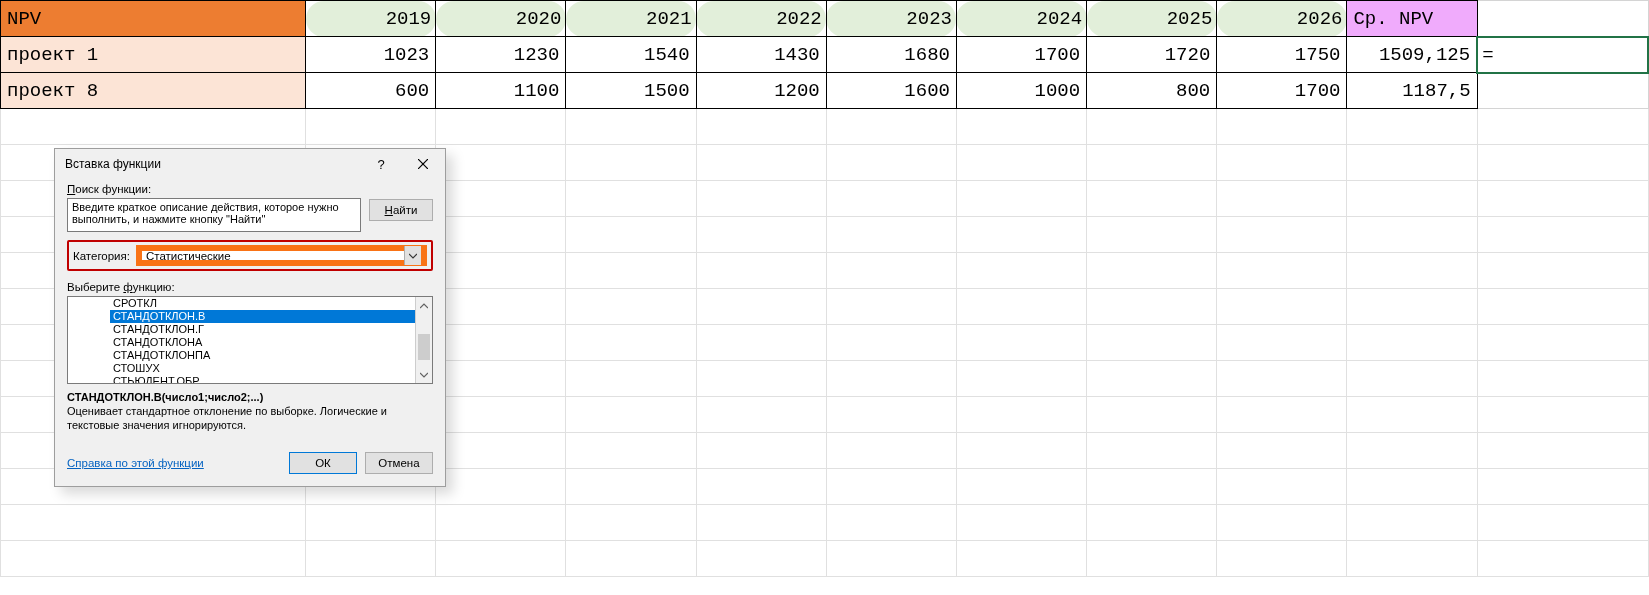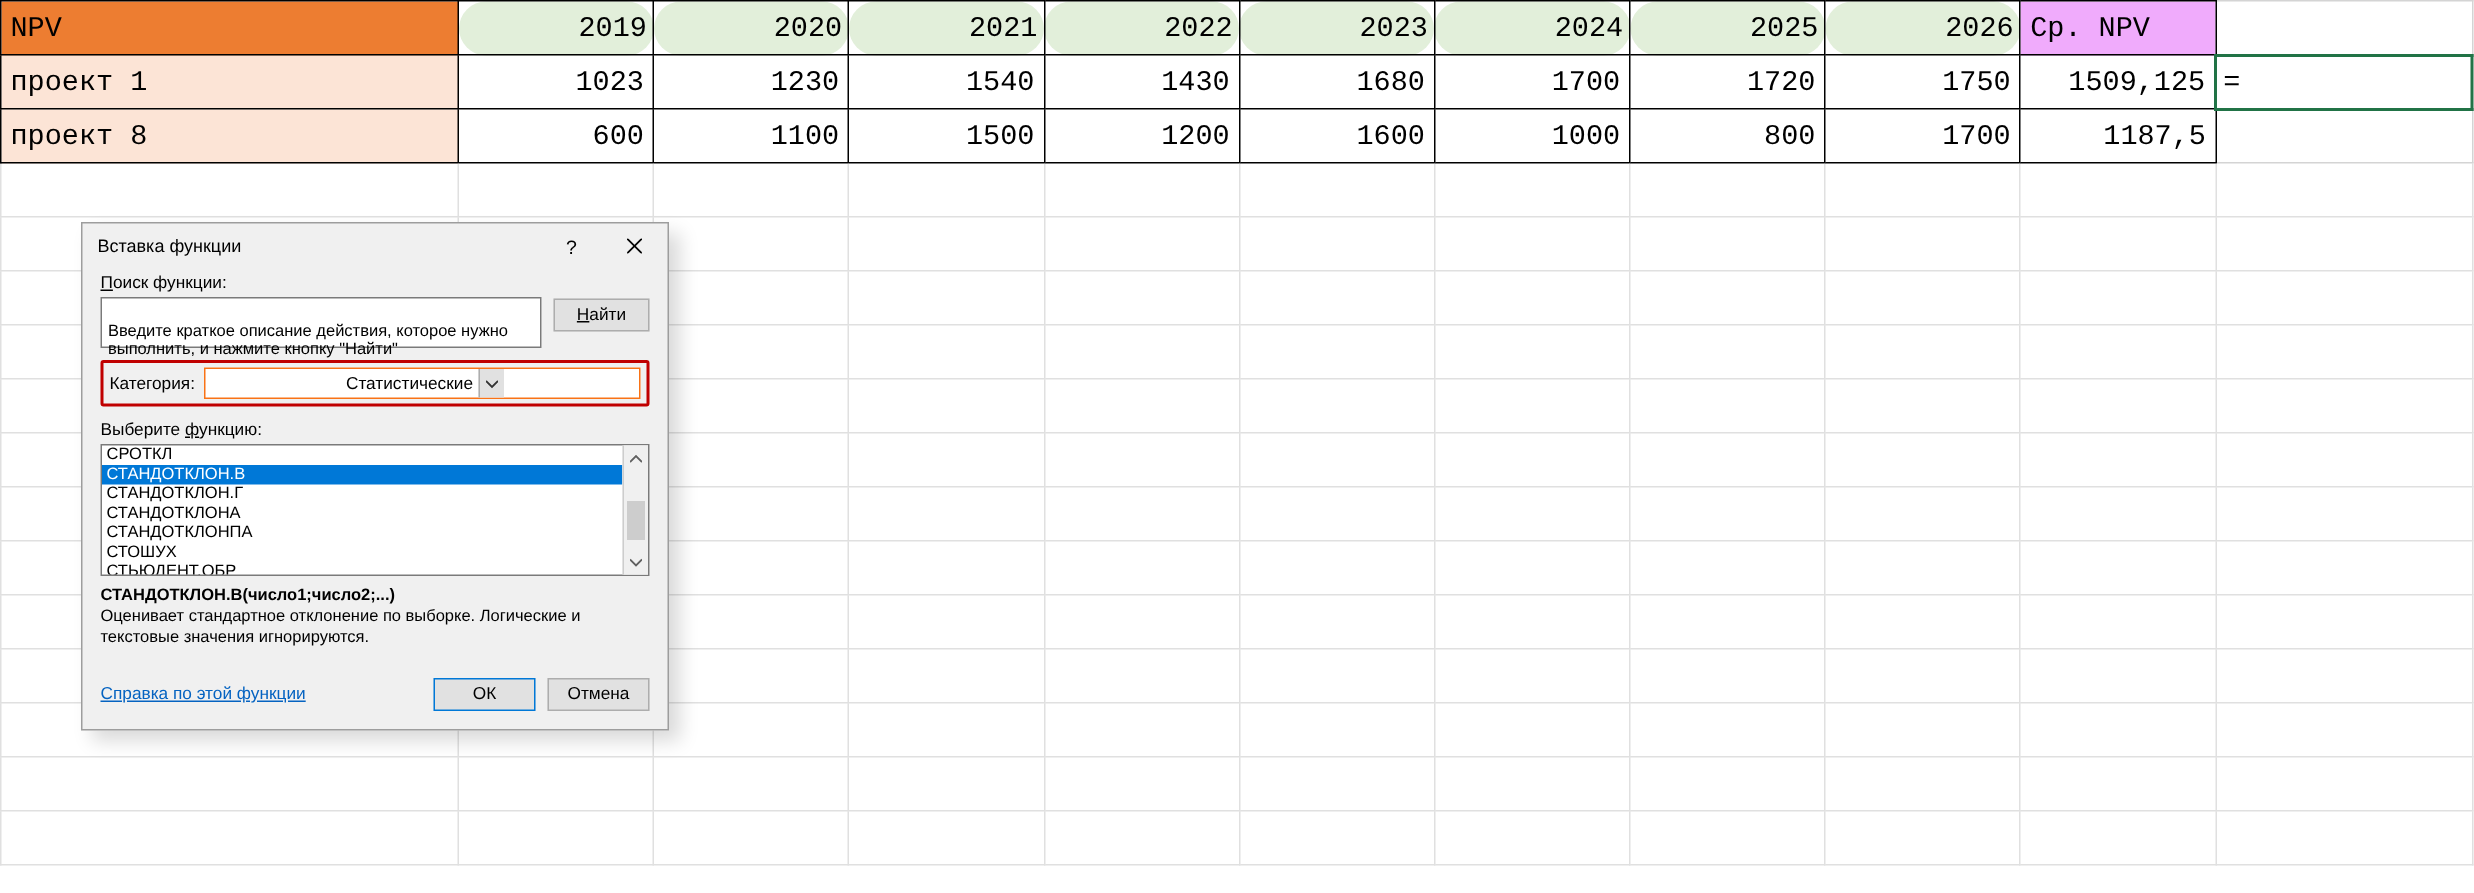--- a/index.html
+++ b/index.html
@@ -72,43 +72,43 @@
   .close-svg line { stroke:#000; stroke-width:1.2; }
 
   .dlg-body { padding: 4px 12px 10px 12px; }
   .lbl { font-size:11.5px; margin-bottom:3px; display:block; }
   .lbl .ul { text-decoration: underline; }
 
   .search-row { display:flex; align-items:flex-start; gap:8px; }
   .search-box {
     flex:1; height:34px;
     background:#fff; border:1px solid #7a7a7a;
-    padding:16px 4px; font-size:11px; color:#000;
+    padding:2px 4px; font-size:11px; color:#000;
   }
   .find-btn {
     width:64px; height:22px;
     background:#e1e1e1; border:1px solid #adadad;
     font-size:11.5px; cursor:pointer;
     margin-top:1px;
   }
   .find-btn .ul { text-decoration:underline; }
 
   .cat-row {
     display:flex; align-items:center; gap:6px;
     margin-top:8px;
     border:2.5px solid #c00000;
     padding:3px 4px;
     border-radius:2px;
   }
   .cat-lbl { font-size:11.5px; }
   .cat-select {
     flex:1;
-    display:flex; align-items:center; justify-content:center;
+    display:flex; align-items:center; justify-content:space-between;
     height:21px;
-    background:#fff; border:1px solid #f97316;
+    background:#fff; border:6px solid #f97316;
     position:relative;
   }
   .cat-select-text { padding:0 4px; font-size:11.5px; }
   .cat-dd {
     width:17px; height:19px;
     background:#e1e1e1; border-left:1px solid #adadad;
     display:flex; align-items:center; justify-content:center;
   }
   .chev { width:8px; height:6px; }
   .chev path { fill:none; stroke:#333; stroke-width:1.2; }
@@ -117,20 +117,21 @@
   .func-list-wrap {
     margin-top:2px;
     border:1px solid #7a7a7a;
     background:#fff;
     height:88px;
     display:flex;
   }
   .func-list {
     flex:1;
     overflow:hidden;
+    margin-left:42px;
   }
   .func-item {
     padding:0 3px;
     font-size:11px;
     line-height:13px;
     font-family: "Segoe UI", Tahoma, sans-serif;
     cursor:default;
   }
   .func-item.sel {
     background:#0078d7; color:#fff;

